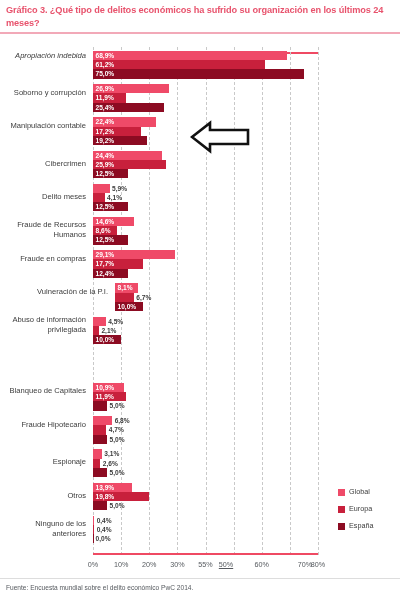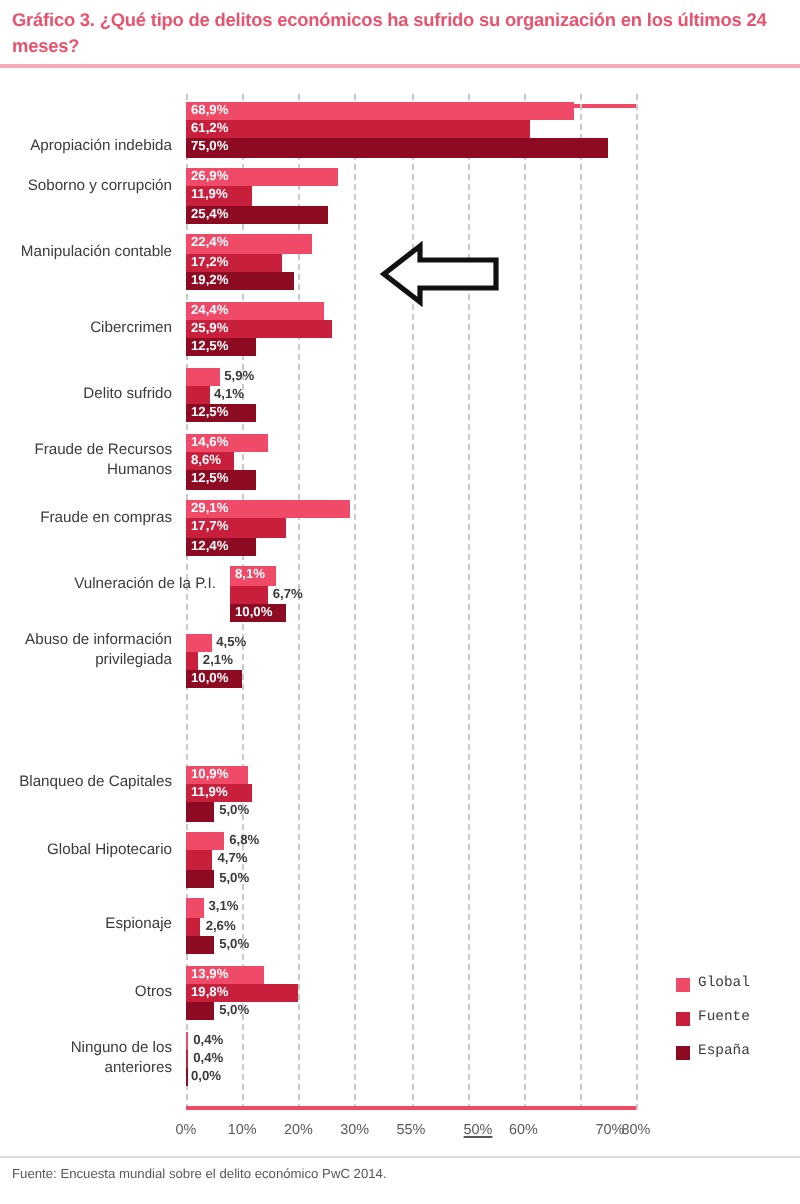--- a/index.html
+++ b/index.html
@@ -79,21 +79,21 @@
 
   
   .legend{position:absolute;left:338px;top:486px;}
   .legend-item{position:relative;height:17px;font-size:7.2px;color:#3b3b3b;}
   .legend-swatch{
     position:absolute;left:0;top:3px;width:6.5px;height:6.5px;
   }
   .legend-swatch.global{background:#ef4a68;}
   .legend-swatch.europa{background:#c8203c;}
   .legend-swatch.espana{background:#8c0b22;}
-  .legend-text{position:absolute;left:11px;top:0;line-height:12px;font-family:Liberation Mono, monospace;}
+  .legend-text{position:absolute;left:11px;top:0;line-height:12px;}
 
   
   .footer-rule{
     position:absolute;left:0;top:578px;width:400px;height:1px;
     background:#dddddd;
   }
   .footer{
     position:absolute;left:6px;top:584px;
     font-size:6.6px;color:#55595e;
   }
@@ -111,21 +111,21 @@
       <div class="gridline" style="left: 0px;"></div>
       <div class="gridline" style="left: 28.125px;"></div>
       <div class="gridline" style="left: 56.25px;"></div>
       <div class="gridline" style="left: 84.375px;"></div>
       <div class="gridline" style="left: 112.5px;"></div>
       <div class="gridline" style="left: 140.625px;"></div>
       <div class="gridline" style="left: 168.75px;"></div>
       <div class="gridline" style="left: 196.875px;"></div>
       <div class="gridline" style="left: 225px;"></div>
       <div class="row" style="top: 4px; height: 27.6px;">
-        <div class="cat-label" style="top: 17px;">Apropiación indebida</div>
+        <div class="cat-label" style="top: 0; font-style: italic;">Apropiación indebida</div>
         <div class="bar global" style="top: 0px; width: 193.781px;"></div>
         <div class="val inside" style="top: 0px;">68,9%</div>
         <div class="bar europa" style="top: 9.2px; width: 172.125px;"></div>
         <div class="val inside" style="top: 9.2px;">61,2%</div>
         <div class="bar espana" style="top: 18.4px; width: 210.938px;"></div>
         <div class="val inside" style="top: 18.4px;">75,0%</div>
       </div>
       <div class="row" style="top: 37.2px; height: 27.6px;">
         <div class="cat-label" style="top: 3.4px;">Soborno y corrupción</div>
         <div class="bar global" style="top: 0px; width: 75.6562px;"></div>
@@ -147,21 +147,21 @@
       <div class="row" style="top: 103.6px; height: 27.6px;">
         <div class="cat-label" style="top: 8.1px;">Cibercrimen</div>
         <div class="bar global" style="top: 0px; width: 68.625px;"></div>
         <div class="val inside" style="top: 0px;">24,4%</div>
         <div class="bar europa" style="top: 9.2px; width: 72.8438px;"></div>
         <div class="val inside" style="top: 9.2px;">25,9%</div>
         <div class="bar espana" style="top: 18.4px; width: 35.1562px;"></div>
         <div class="val inside" style="top: 18.4px;">12,5%</div>
       </div>
       <div class="row" style="top: 136.8px; height: 27.6px;">
-        <div class="cat-label" style="top: 8.1px;">Delito sufrido</div>
+        <div class="cat-label" style="top: 8.1px;">Delito meses</div>
         <div class="bar global" style="top: 0px; width: 16.5938px;"></div>
         <div class="val outside" style="top: 0px; left: 19.0938px;">5,9%</div>
         <div class="bar europa" style="top: 9.2px; width: 11.5312px;"></div>
         <div class="val outside" style="top: 9.2px; left: 14.0312px;">4,1%</div>
         <div class="bar espana" style="top: 18.4px; width: 35.1562px;"></div>
         <div class="val inside" style="top: 18.4px;">12,5%</div>
       </div>
       <div class="row" style="top: 203.2px; height: 27.6px;">
         <div class="cat-label" style="top: 3.4px;">Fraude en compras</div>
         <div class="bar global" style="top: 0px; width: 81.8438px;"></div>
@@ -201,21 +201,21 @@
       <div class="row" style="top: 336px; height: 27.6px;">
         <div class="cat-label" style="top: 3.4px;">Blanqueo de Capitales</div>
         <div class="bar global" style="top: 0px; width: 30.6562px;"></div>
         <div class="val inside" style="top: 0px;">10,9%</div>
         <div class="bar europa" style="top: 9.2px; width: 33.4688px;"></div>
         <div class="val inside" style="top: 9.2px;">11,9%</div>
         <div class="bar espana" style="top: 18.4px; width: 14.0625px;"></div>
         <div class="val outside" style="top: 18.4px; left: 16.5625px;">5,0%</div>
       </div>
       <div class="row" style="top: 369.2px; height: 27.6px;">
-        <div class="cat-label" style="top: 3.4px;">Global Hipotecario</div>
+        <div class="cat-label" style="top: 3.4px;">Fraude Hipotecario</div>
         <div class="bar global" style="top: 0px; width: 19.125px;"></div>
         <div class="val outside" style="top: 0px; left: 21.625px;">6,8%</div>
         <div class="bar europa" style="top: 9.2px; width: 13.2188px;"></div>
         <div class="val outside" style="top: 9.2px; left: 15.7188px;">4,7%</div>
         <div class="bar espana" style="top: 18.4px; width: 14.0625px;"></div>
         <div class="val outside" style="top: 18.4px; left: 16.5625px;">5,0%</div>
       </div>
       <div class="row" style="top: 402.4px; height: 27.6px;">
         <div class="cat-label" style="top: 8.1px;">Espionaje</div>
         <div class="bar global" style="top: 0px; width: 8.71875px;"></div>
@@ -244,40 +244,40 @@
         <div class="val outside" style="top: 18.4px; left: 16.5625px;">5,0%</div>
       </div>
     </div>
   <div class="axis-baseline"></div>
   <div id="ticks">
       <div class="tick-label" style="left: 93px;">0%</div>
       <div class="tick-label" style="left: 121.125px;">10%</div>
       <div class="tick-label" style="left: 149.25px;">20%</div>
       <div class="tick-label" style="left: 177.375px;">30%</div>
       <div class="tick-label" style="left: 205.5px;">55%</div>
-      <div class="tick-label" style="left: 239px; text-decoration: underline;">50%</div>
+      <div class="tick-label" style="left: 226px; text-decoration: underline;">50%</div>
       <div class="tick-label" style="left: 261.75px;">60%</div>
       <div class="tick-label" style="left: 305px;">70%</div>
       <div class="tick-label" style="left: 318px;">80%</div>
     </div>
 
   <div class="arrow">
     <svg viewBox="0 0 62 38" width="62" height="38" aria-hidden="true">
       <polygon points="2,19 20,5 20,12 58,12 58,26 20,26 20,33" fill="#ffffff" stroke="#111111" stroke-width="2.6" stroke-linejoin="miter"></polygon>
     </svg>
   </div>
 
   <div class="legend" id="legend">
       <div class="legend-item">
         <span class="legend-swatch global"></span>
         <span class="legend-text">Global</span>
       </div>
       <div class="legend-item">
         <span class="legend-swatch europa"></span>
-        <span class="legend-text">Fuente</span>
+        <span class="legend-text">Europa</span>
       </div>
       <div class="legend-item">
         <span class="legend-swatch espana"></span>
         <span class="legend-text">España</span>
       </div>
     </div>
 
   <div class="footer-rule"></div>
   <div class="footer">Fuente: Encuesta mundial sobre el delito económico PwC 2014.</div>
 

